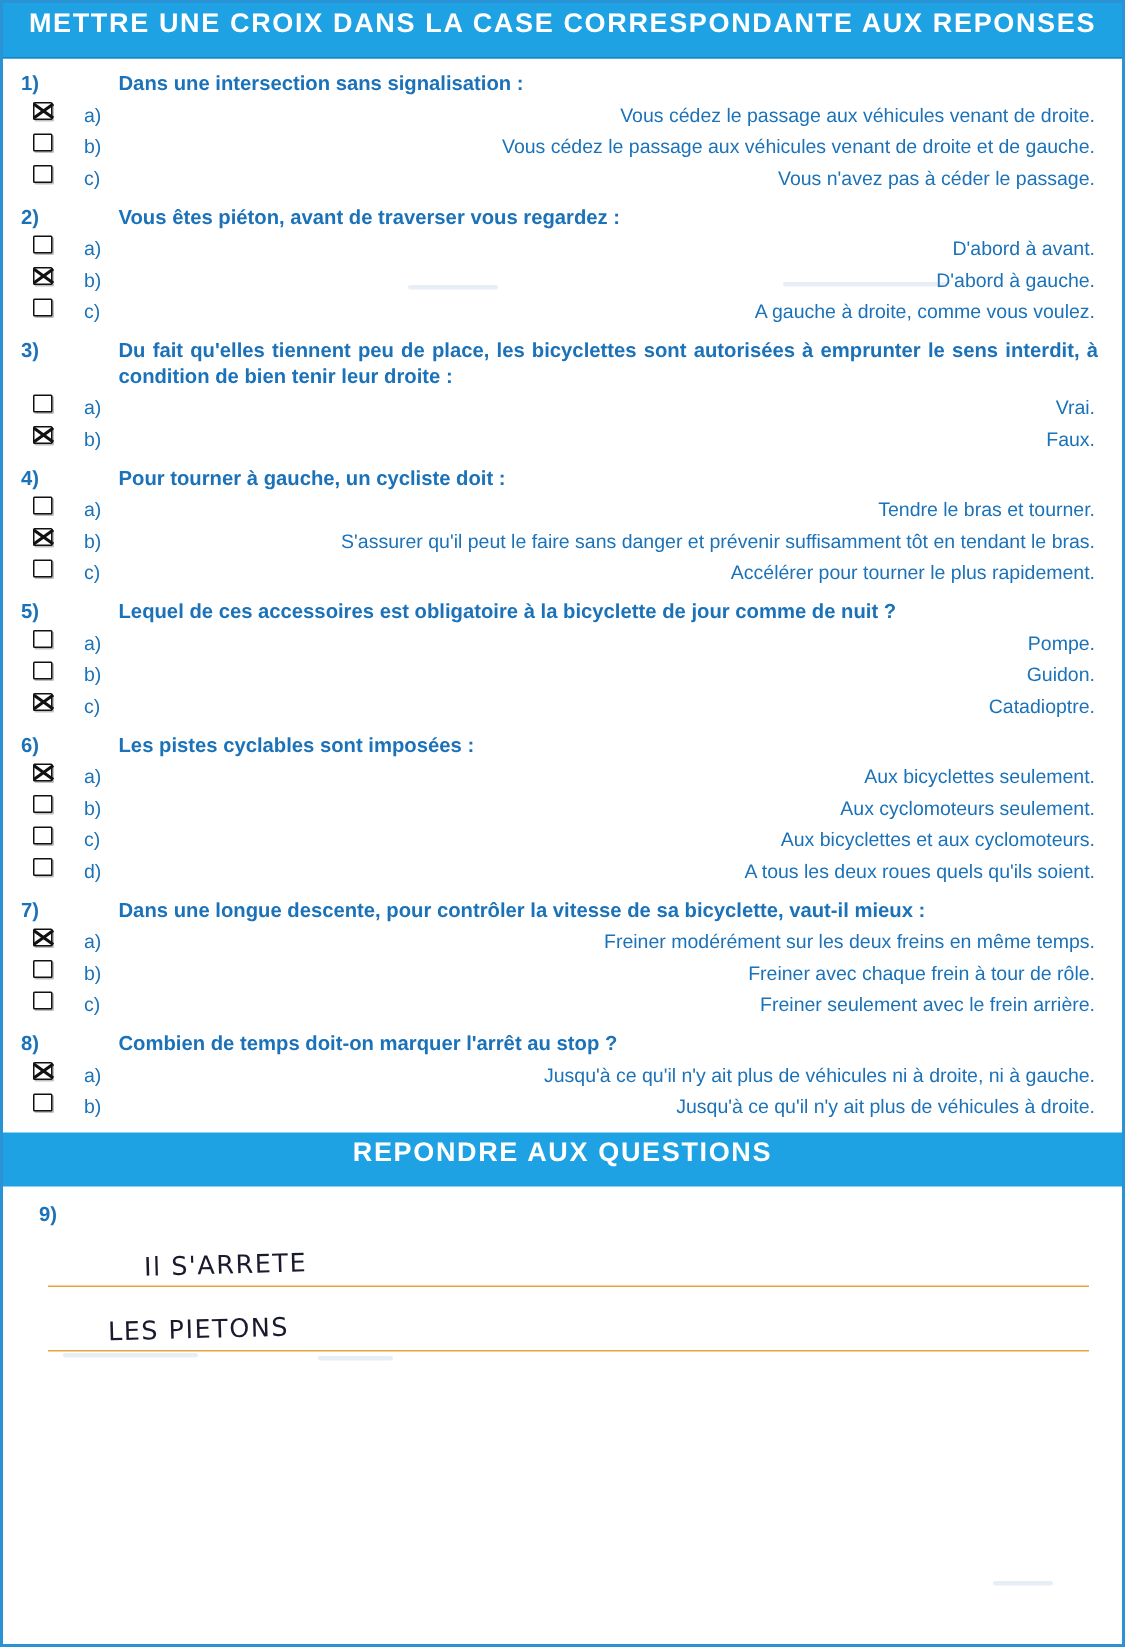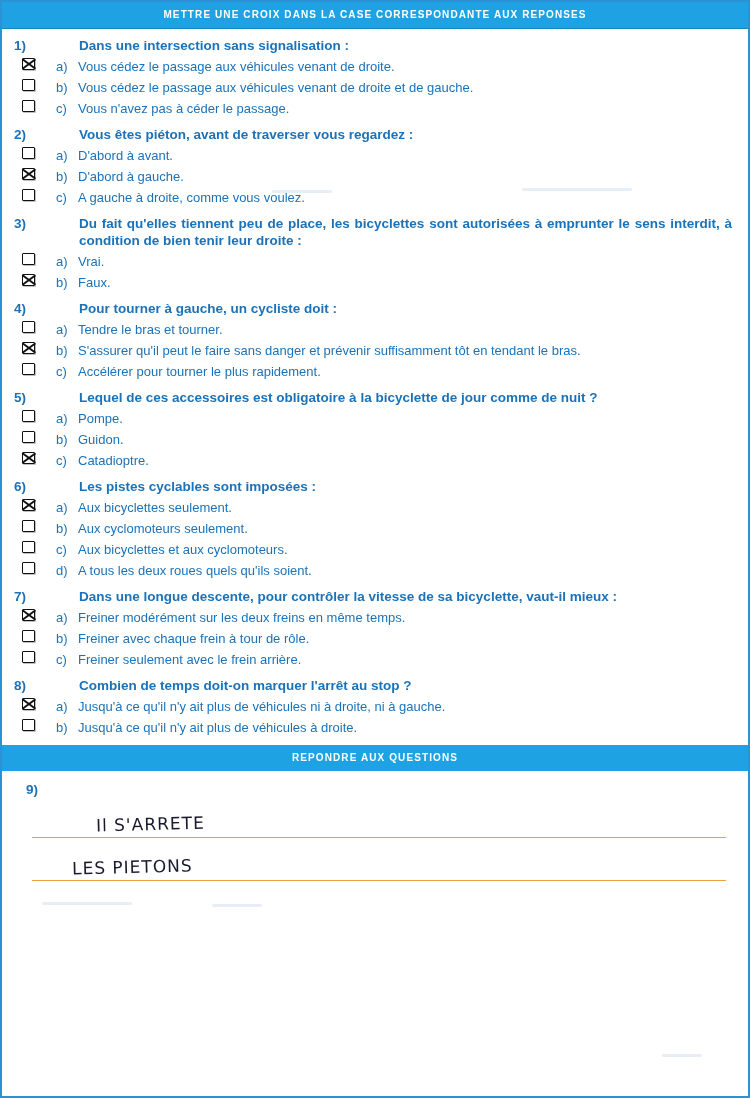--- a/index.html
+++ b/index.html
@@ -22,23 +22,23 @@
     box-sizing: border-box;
     border: 2px solid #2a93d6;
     background: #ffffff;
   }
   
   .bar {
     background: #1ea2e4;
     color: #ffffff;
     text-align: center;
     font-weight: bold;
-    font-size: 10px;
+    font-size: 18px;
     letter-spacing: 1.1px;
-    padding: 5px 0 5px 0;
+    padding: 5px 0 15px 0;
     line-height: 16px;
   }
   .bar-top {
     border-bottom: 1px solid #1687bd;
   }
   .bar-mid {
     margin-top: 4px;
     text-align: center;
   }
   
@@ -109,20 +109,21 @@
     width: 22px;
     flex: 0 0 22px;
     font-size: 13px;
     color: #1b72b8;
   }
   .atext {
     flex: 1;
     font-size: 13px;
     color: #1b72b8;
     padding-right: 6px;
+    text-align: right;
   }
   
   .open-wrap {
     padding: 10px 12px 0 12px;
   }
   .open-q {
     margin-bottom: 6px;
   }
   .open-head {
     display: flex;

